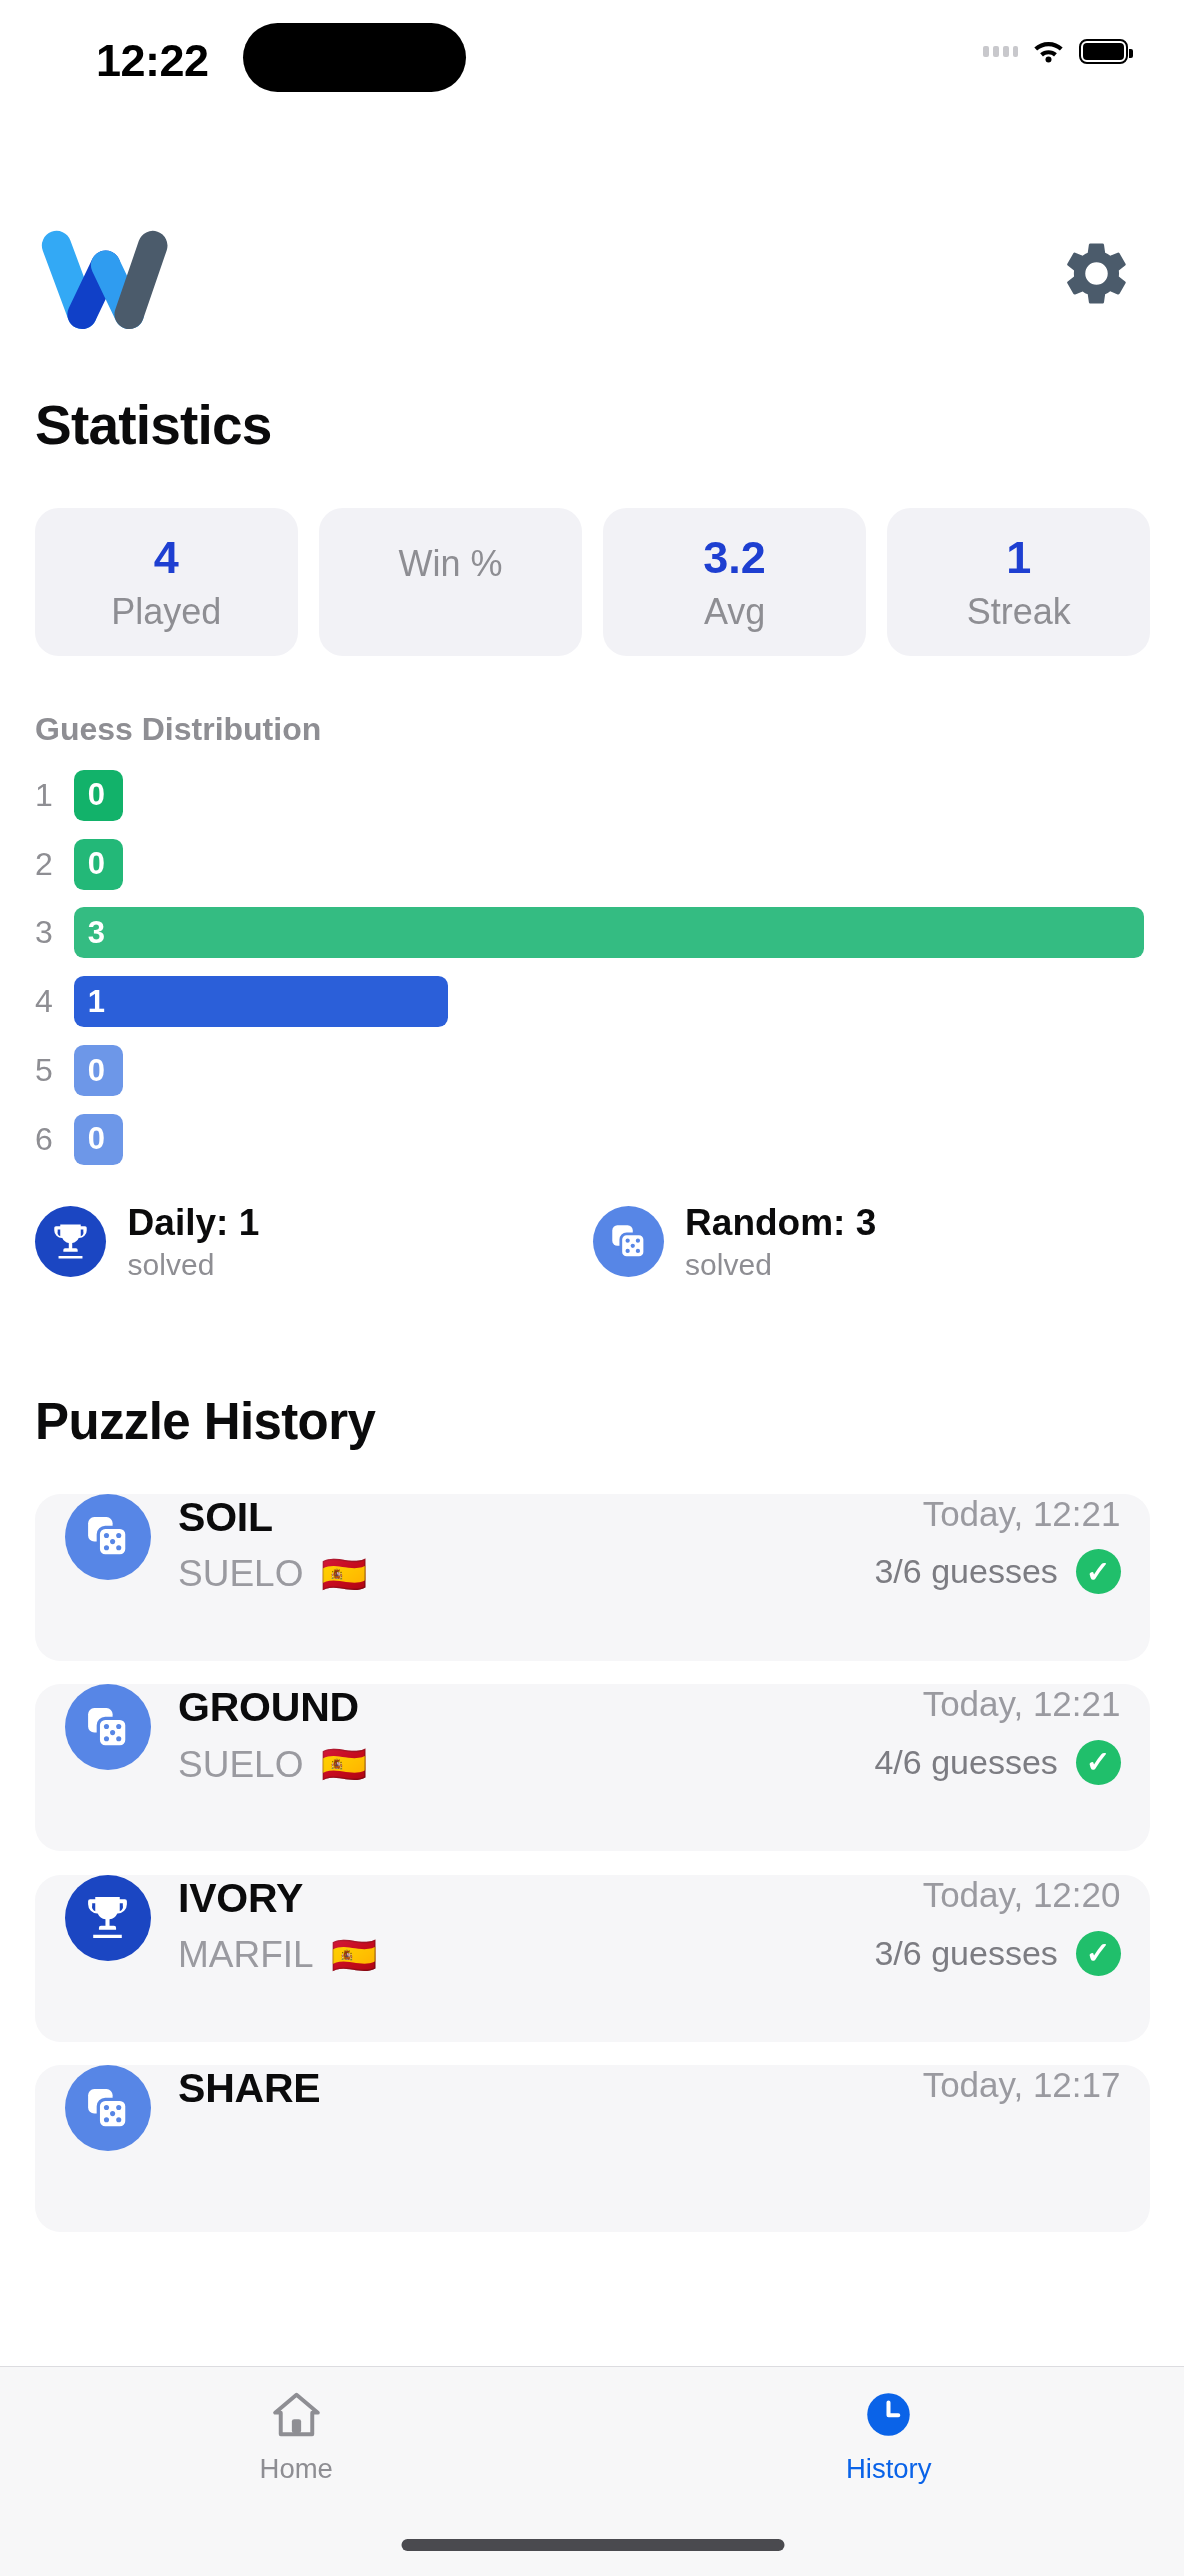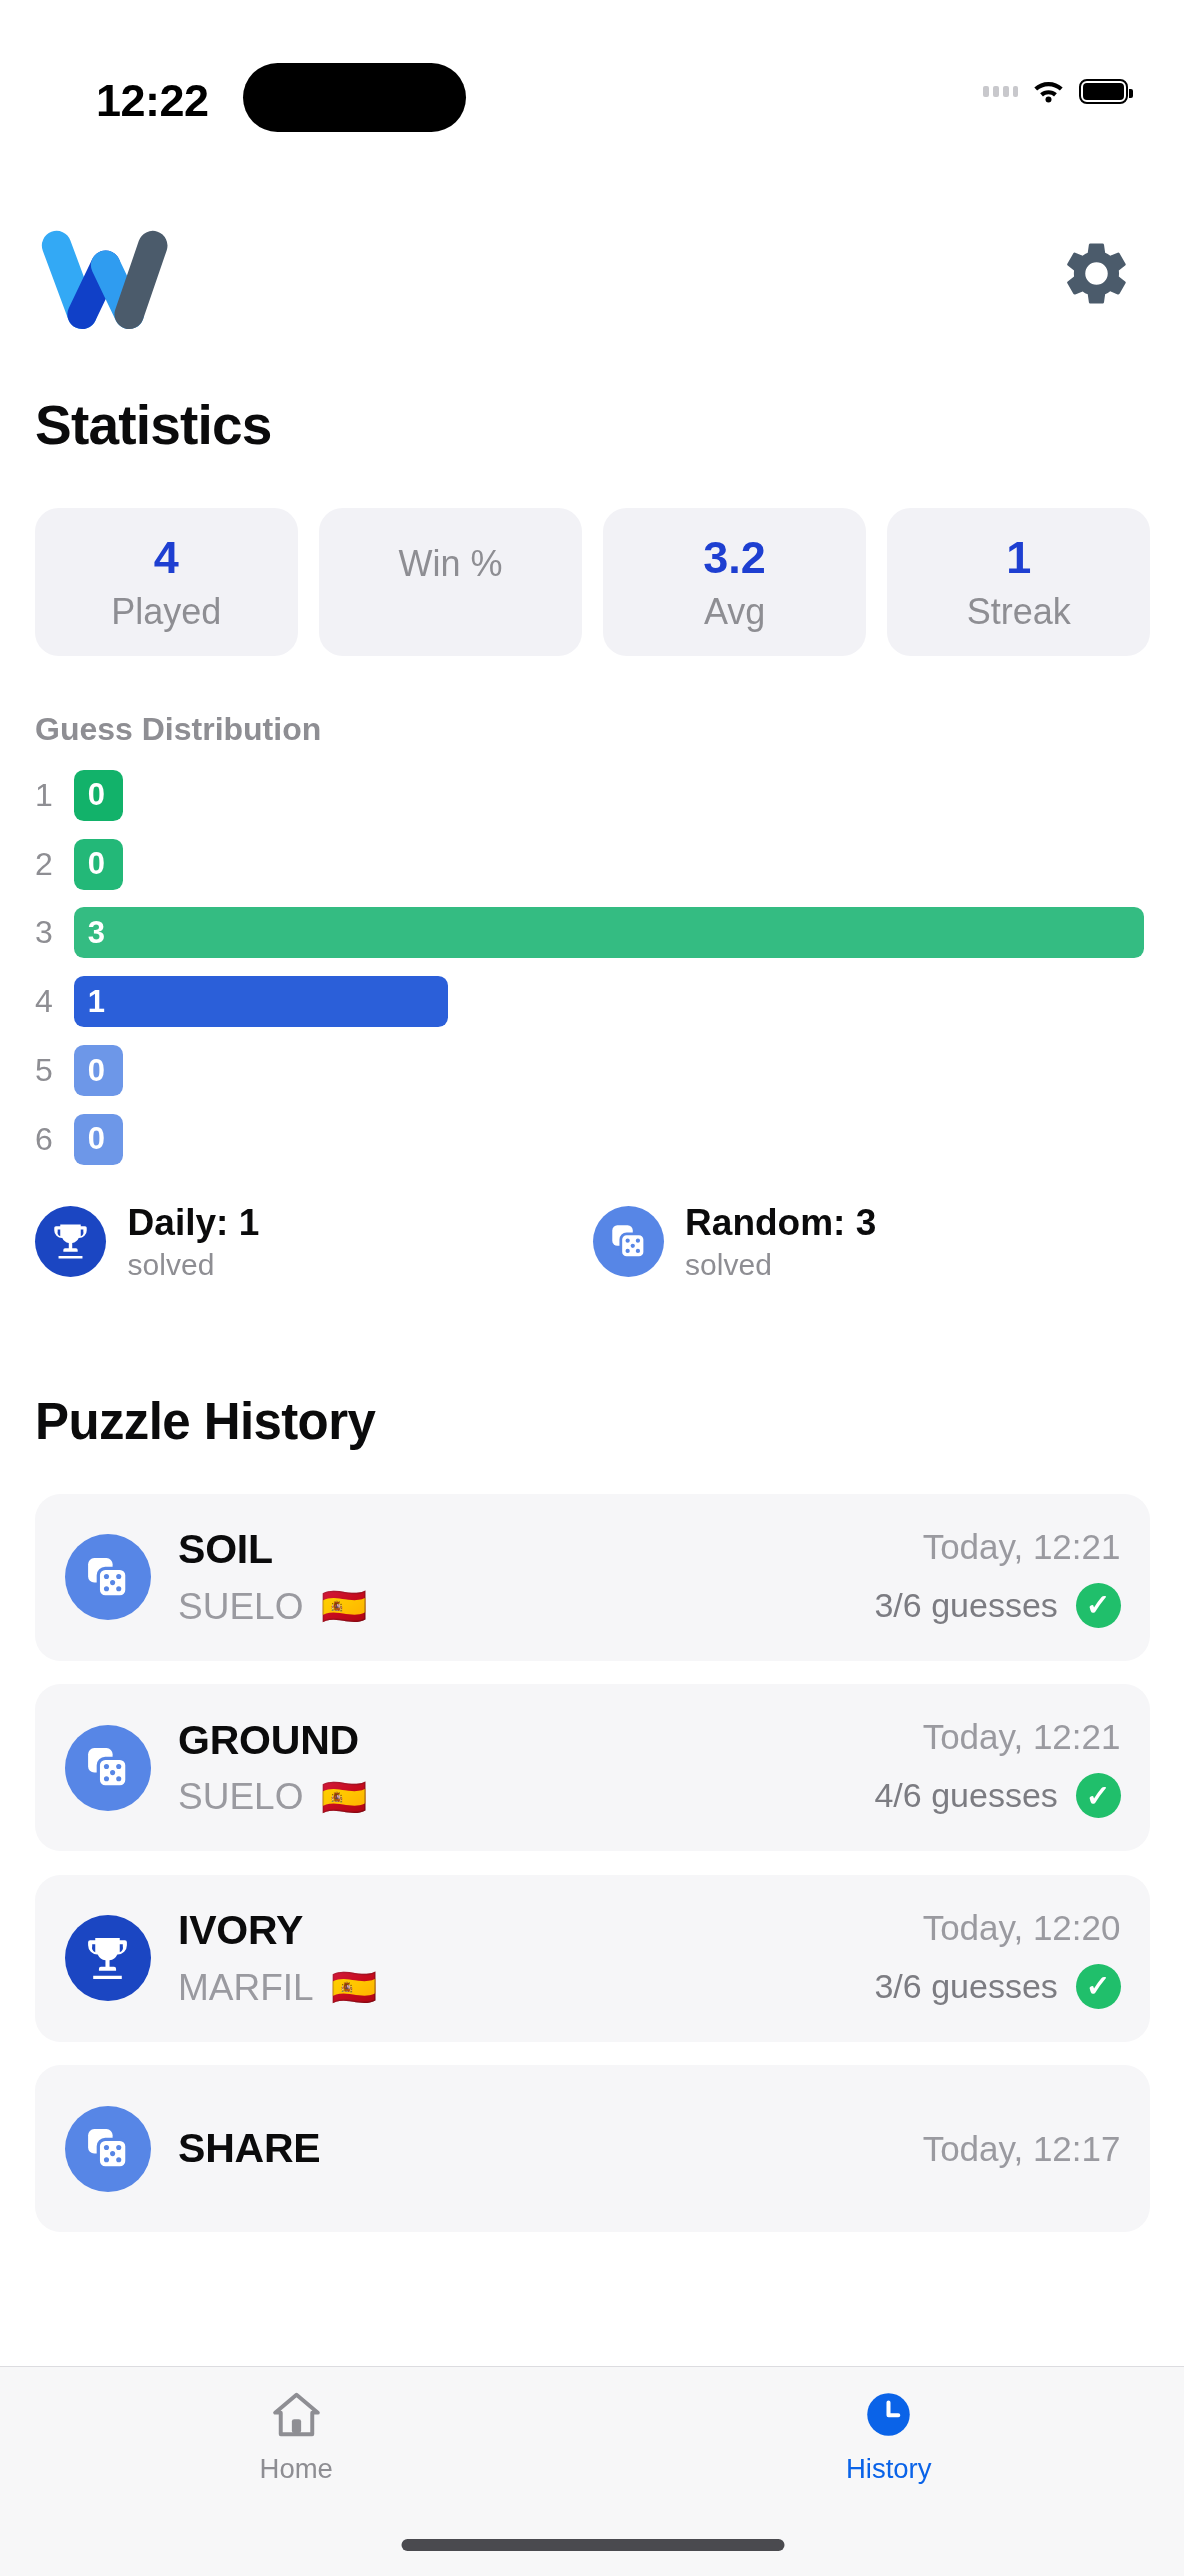--- a/index.html
+++ b/index.html
@@ -6,21 +6,21 @@
   html, body {
     width: 1185px; height: 2576px;
     background: #ffffff;
     font-family: "Liberation Sans", sans-serif;
     overflow: hidden;
   }
   .phone { position: relative; width: 1185px; height: 2576px; background: #fff; }
 
   
   .statusbar {
-    position: absolute; top: 0; left: 0; width: 1185px; height: 157px; margin-top: 40px;
+    position: absolute; top: 0; left: 0; width: 1185px; height: 157px;
   }
   .sb-time {
     position: absolute; left: 96px; top: 35px;
     font-size: 45px; font-weight: 700; color: #000; letter-spacing: -0.5px;
   }
   .island {
     position: absolute; left: 243px; top: 22.6px;
     width: 223px; height: 69px; border-radius: 37px; background: #000;
   }
   .sb-right { position: absolute; right: 57px; top: 39px; display: flex; align-items: center; gap: 13.8px; }
@@ -87,21 +87,21 @@
 
   .h2 {
     font-size: 51px; font-weight: 700; color: #0b0b0c;
     margin: 110px 0 0 35px; letter-spacing: -0.6px;
   }
 
   .hlist { margin: 43px 35px 0 35px; }
   .hcard {
     background: #f6f6f8; border-radius: 25.5px;
     height: 167px; margin-bottom: 23.6px;
-    display: flex; align-items: center; padding: 0 29.5px 0 29.5px;
+    display: flex; padding: 0 29.5px 0 29.5px;
   }
   .hcard .circ {
     width: 86px; height: 86px; border-radius: 50%; flex: none;
     display: flex; align-items: center; justify-content: center;
     margin-right: 27.5px;
   }
   .hcard .mid { flex: 1; min-width: 0; }
   .hcard .word { font-size: 41px; font-weight: 700; color: #0b0b0c; letter-spacing: -0.2px; }
   .hcard .trans {
     font-size: 37px; color: #9a9aa0; margin-top: 11.8px;

